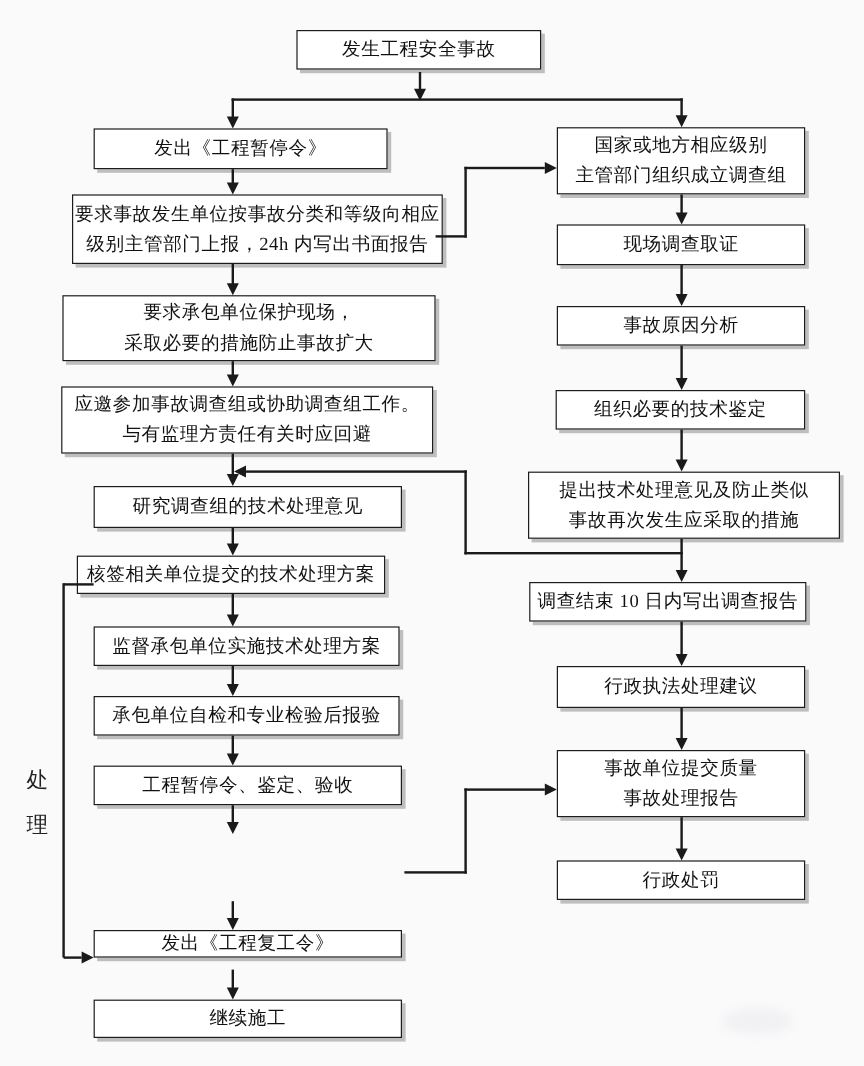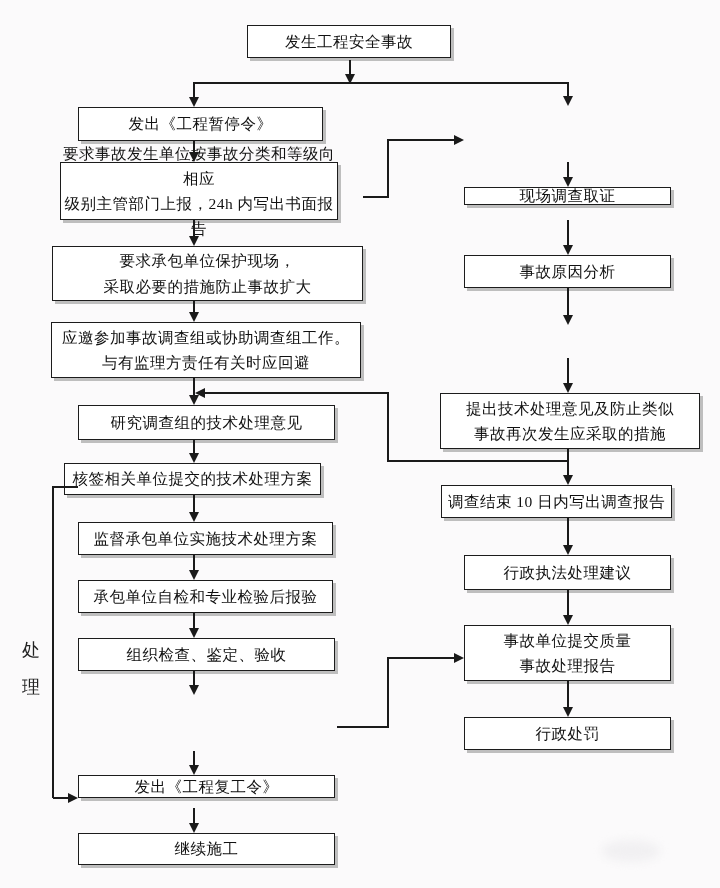--- a/index.html
+++ b/index.html
@@ -45,36 +45,39 @@
   }
 </style>
 </head>
 <body>
 
 <div class="stage">
 
   <div class="box" style="left:247px;top:25px;width:204px;height:33px">发生工程安全事故</div>
 
   <div class="box" style="left:78px;top:107px;width:245px;height:34px">发出《工程暂停令》</div>
-  <div class="box" style="left:60px;top:162px;width:278px;height:58px">要求事故发生单位按事故分类和等级向相应
+  <div class="box" style="left:60px;top:162px;width:309px;height:58px">要求事故发生单位按事故分类和等级向相应
 级别主管部门上报，24h 内写出书面报告</div>
   <div class="box" style="left:52px;top:246px;width:311px;height:55px">要求承包单位保护现场，
 采取必要的措施防止事故扩大</div>
   <div class="box" style="left:51px;top:322px;width:310px;height:56px">应邀参加事故调查组或协助调查组工作。
 与有监理方责任有关时应回避</div>
   <div class="box" style="left:78px;top:405px;width:257px;height:35px">研究调查组的技术处理意见</div>
   <div class="box" style="left:64px;top:463px;width:257px;height:32px">核签相关单位提交的技术处理方案</div>
   <div class="box" style="left:78px;top:522px;width:255px;height:33px">监督承包单位实施技术处理方案</div>
   <div class="box" style="left:78px;top:580px;width:255px;height:33px">承包单位自检和专业检验后报验</div>
-  <div class="box" style="left:78px;top:638px;width:257px;height:33px">组织检查、鉴定、验收</div>
+  <div class="box" style="left:78px;top:638px;width:257px;height:33px">工程暂停令、鉴定、验收</div>
   <div class="box" style="left:78px;top:775px;width:257px;height:23px">发出《工程复工令》</div>
   <div class="box" style="left:78px;top:833px;width:257px;height:32px">继续施工</div>
 
-  <div class="box" style="left:464px;top:187px;width:207px;height:18px">现场调查取证</div>
+  <div class="box" style="left:464px;top:106px;width:207px;height:56px">国家或地方相应级别
+主管部门组织成立调查组</div>
+  <div class="box" style="left:464px;top:187px;width:207px;height:34px">现场调查取证</div>
   <div class="box" style="left:464px;top:255px;width:207px;height:33px">事故原因分析</div>
+  <div class="box" style="left:463px;top:325px;width:208px;height:33px">组织必要的技术鉴定</div>
   <div class="box" style="left:440px;top:393px;width:260px;height:56px">提出技术处理意见及防止类似
 事故再次发生应采取的措施</div>
   <div class="box" style="left:441px;top:485px;width:231px;height:33px">调查结束 10 日内写出调查报告</div>
   <div class="box" style="left:464px;top:555px;width:207px;height:35px">行政执法处理建议</div>
   <div class="box" style="left:464px;top:625px;width:207px;height:56px">事故单位提交质量
 事故处理报告</div>
   <div class="box" style="left:464px;top:717px;width:207px;height:33px">行政处罚</div>
 
   <div class="phase">处
 理</div>

